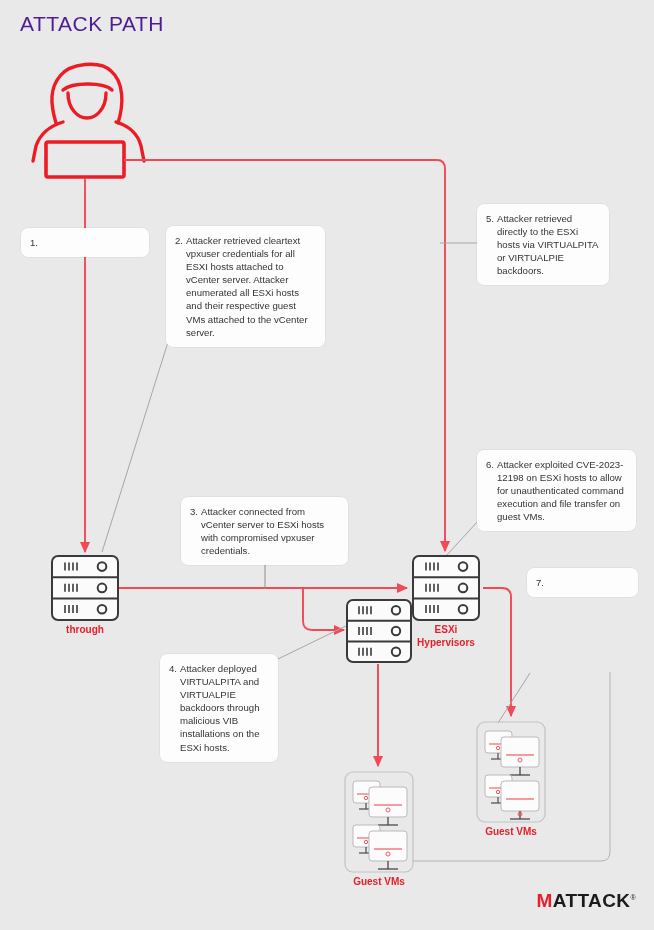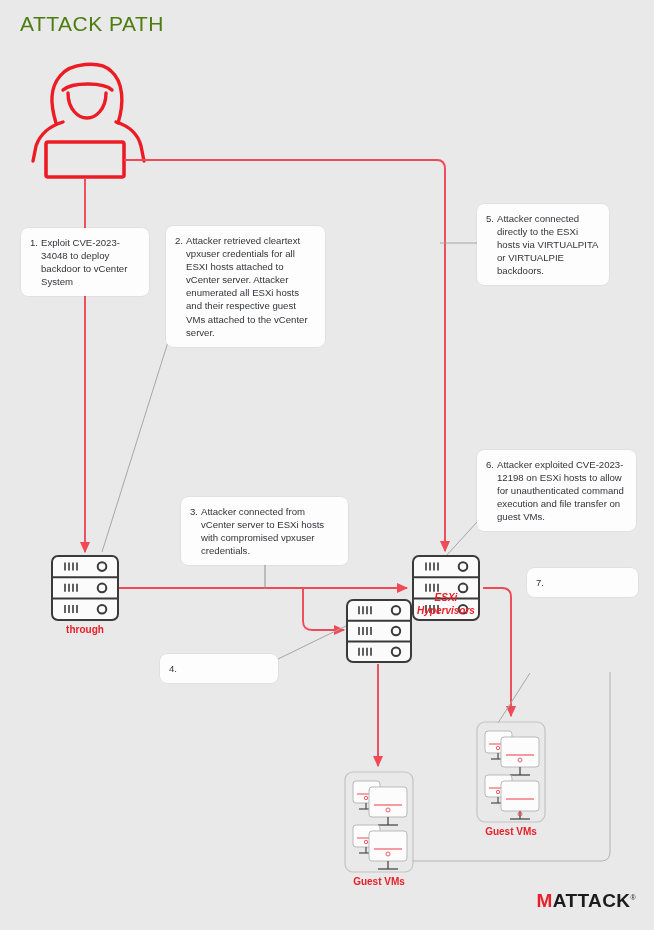--- a/index.html
+++ b/index.html
@@ -22,21 +22,21 @@
     left: 0; top: 0;
     width: 654px;
     height: 930px;
   }
   .title {
     position: absolute;
     left: 20px;
     top: 12px;
     font-size: 21px;
     letter-spacing: 0.5px;
-    color: #4d7c0f;
+    color: #4c1d95;
     font-weight: 400;
     text-align: right;
   }
   .callout {
     position: absolute;
     background: #fdfdfd;
     border-radius: 7px;
     box-sizing: border-box;
     padding: 8px 9px 8px 9px;
     font-size: 9.6px;
@@ -240,56 +240,56 @@
       <circle cx="498" cy="792" r="1.7" fill="none" stroke="#ef4a55" stroke-width="0.9"></circle>
       <rect x="501" y="781" width="38" height="30" rx="3" fill="#fcfcfc" stroke="#b9b9b9" stroke-width="1"></rect>
       <line x1="506" y1="799" x2="534" y2="799" stroke="#ef4a55" stroke-width="1.1"></line>
       <line x1="520" y1="811" x2="520" y2="819" stroke="#4a4a4a" stroke-width="1.3"></line>
       <line x1="510" y1="819" x2="530" y2="819" stroke="#4a4a4a" stroke-width="1.3"></line>
       <circle cx="520" cy="814" r="2" fill="none" stroke="#ef4a55" stroke-width="0.9"></circle>
     </g>
   </svg>
 
   <div class="node-label" style="left:35px; top:624px; width:100px;">through</div>
-  <div class="node-label" style="left:396px; top:592px; width:100px;font-style:italic;">ESXi
+  <div class="node-label" style="left:396px; top:624px; width:100px;">ESXi
 Hypervisors</div>
   <div class="node-label" style="left:329px; top:876px; width:100px;">Guest VMs</div>
   <div class="node-label" style="left:461px; top:826px; width:100px;">Guest VMs</div>
 
   <div class="callout" style="left:21px; top:228px; width:128px;">
     <div class="row">
       <span class="num">1.</span>
-      <span class="txt">Exploit CVE-2023-34048 to deploy backdoor to vCenter System</span>
     </div>
   </div>
 
   <div class="callout" style="left:166px; top:226px; width:159px;">
     <div class="row">
       <span class="num">2.</span>
       <span class="txt">Attacker retrieved cleartext vpxuser credentials for all ESXI hosts attached to vCenter server. Attacker enumerated all ESXi hosts and their respective guest VMs attached to the vCenter server.</span>
     </div>
   </div>
 
   <div class="callout" style="left:181px; top:497px; width:167px;">
     <div class="row">
       <span class="num">3.</span>
       <span class="txt">Attacker connected from vCenter server to ESXi hosts with compromised vpxuser credentials.</span>
     </div>
   </div>
 
   <div class="callout" style="left:160px; top:654px; width:118px;">
     <div class="row">
       <span class="num">4.</span>
+      <span class="txt">Attacker deployed VIRTUALPITA and VIRTUALPIE backdoors through malicious VIB installations on the ESXi hosts.</span>
     </div>
   </div>
 
   <div class="callout" style="left:477px; top:204px; width:132px;">
     <div class="row">
       <span class="num">5.</span>
-      <span class="txt">Attacker connected directly to the ESXi hosts via VIRTUALPITA or VIRTUALPIE backdoors.</span>
+      <span class="txt">Attacker retrieved directly to the ESXi hosts via VIRTUALPITA or VIRTUALPIE backdoors.</span>
     </div>
   </div>
 
   <div class="callout" style="left:477px; top:450px; width:159px;">
     <div class="row">
       <span class="num">6.</span>
       <span class="txt">Attacker exploited CVE-2023-12198 on ESXi hosts to allow for unauthenticated command execution and file transfer on guest VMs.</span>
     </div>
   </div>
 

